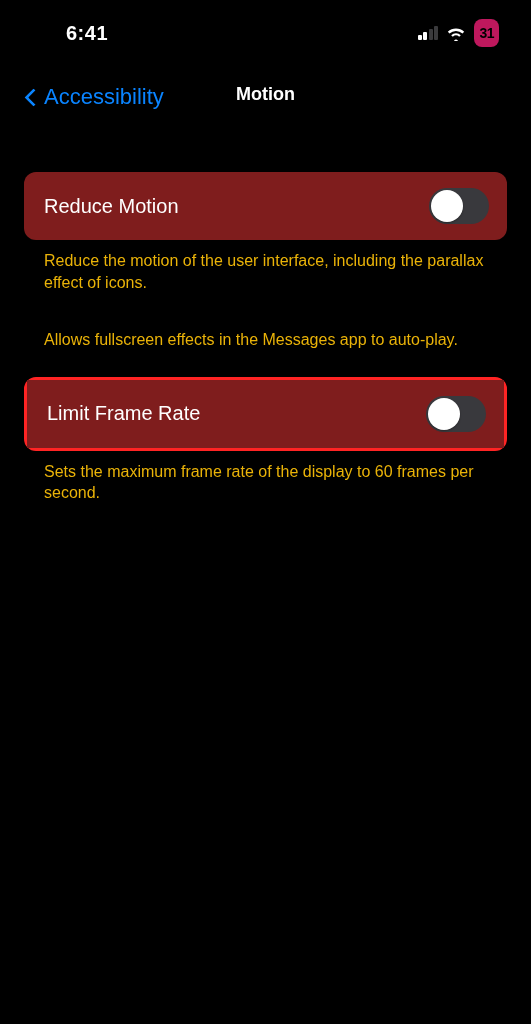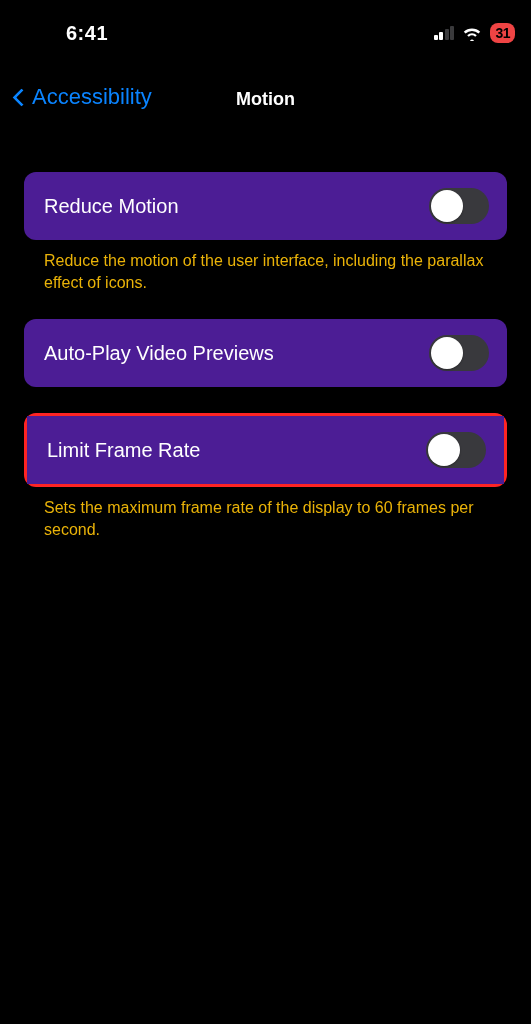--- a/index.html
+++ b/index.html
@@ -9,21 +9,21 @@
       background: #000;
       font-family: -apple-system, BlinkMacSystemFont, 'Segoe UI', Helvetica, Arial, sans-serif;
       color: #fff;
       overflow: hidden;
       position: relative;
     }
     .status-bar {
       display: flex;
       justify-content: space-between;
       align-items: center;
-      padding: 18px 16px 10px 30px;
+      padding: 18px 32px 10px 30px;
       height: 58px;
     }
     .status-time {
       font-size: 20px;
       font-weight: 600;
       letter-spacing: 0.5px;
       padding-left: 36px;
     }
     .status-right {
       display: flex;
@@ -42,37 +42,37 @@
       border-radius: 1px;
     }
     .cell-bars span:nth-child(1){height:5px;background:#fff;}
     .cell-bars span:nth-child(2){height:8px;background:#fff;}
     .cell-bars span:nth-child(3){height:11px;}
     .cell-bars span:nth-child(4){height:14px;}
     .wifi-icon { display:flex; align-items:center;}
     .battery {
       display: flex;
       align-items: center;
-      background: #ef4444;
+      background: #be185d;
       border-radius: 8px;
       padding: 1px 5px 1px 5px;
       position: relative;
-      height: 20px;
+      height: 28px;
     }
     .battery-label {
       color: #000;
       font-size: 14px;
       font-weight: 700;
       letter-spacing: -0.5px;
     }
     .nav-header {
       display: flex;
-      align-items: flex-end;
-      position: relative;
-      padding: 26px 14px 22px 15px;
+      align-items: flex-start;
+      position: relative;
+      padding: 26px 14px 22px 27px;
     }
     .back-btn {
       display: flex;
       align-items: center;
       color: #0a84ff;
       font-size: 22px;
       gap: 4px;
     }
     .chevron-left {
       display: inline-block;
@@ -88,21 +88,21 @@
       left: 50%;
       transform: translateX(-50%);
       font-size: 18px;
       font-weight: 600;
     }
     .settings-list {
       padding: 40px 24px 0 24px;
     }
     .group { margin-bottom: 26px; }
     .row {
-      background: #4c1d95;
+      background: #7f1d1d;
       border-radius: 12px;
       display: flex;
       align-items: center;
       justify-content: space-between;
       padding: 16px 18px 16px 20px;
       min-height: 58px;
     }
     .row-label {
       font-size: 20px;
       color: #fff;
@@ -179,30 +179,23 @@
     <div class="row">
       <div class="row-label">Reduce Motion</div>
       <div class="toggle">
           <div class="knob"></div>
         </div>
     </div>
     <div class="row-desc">Reduce the motion of the user interface, including the parallax effect of icons.</div>
   </div>
 
   <div class="group">
-  </div>
-
-  <div class="group">
-    <div class="row">
-      <div class="row-label">Auto-Play Video Previews</div>
-      <div class="toggle">
-          <div class="knob"></div>
-        </div>
-    </div>
-  </div>
+    <div class="row-desc">Allows fullscreen effects in the Messages app to auto-play.</div>
+  </div>
+
 
   <div class="group">
     <div class="highlight">
       <div class="row">
         <div class="row-label">Limit Frame Rate</div>
         <div class="toggle">
             <div class="knob"></div>
           </div>
       </div>
     </div>

